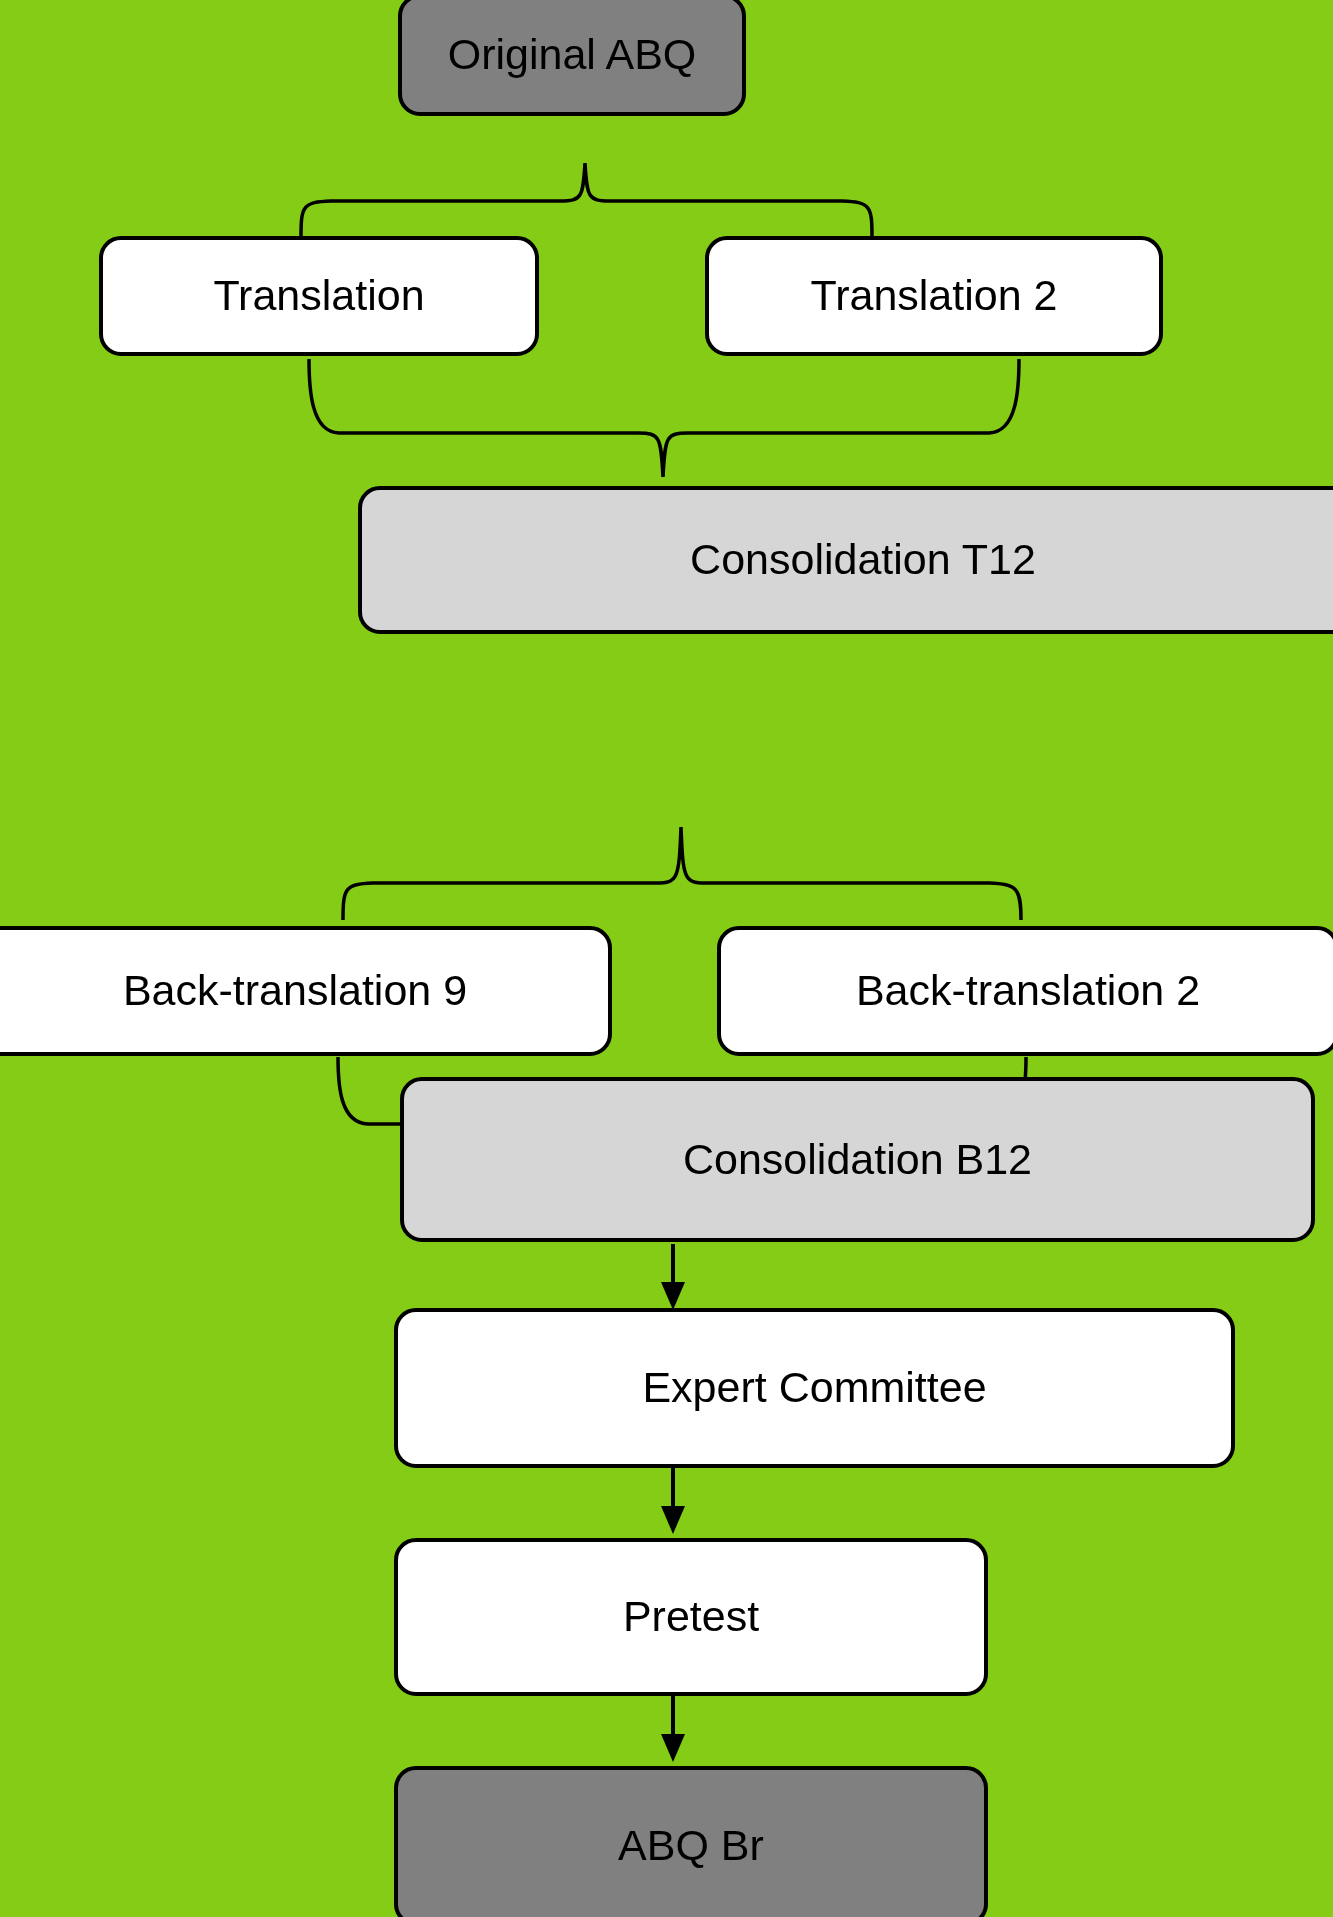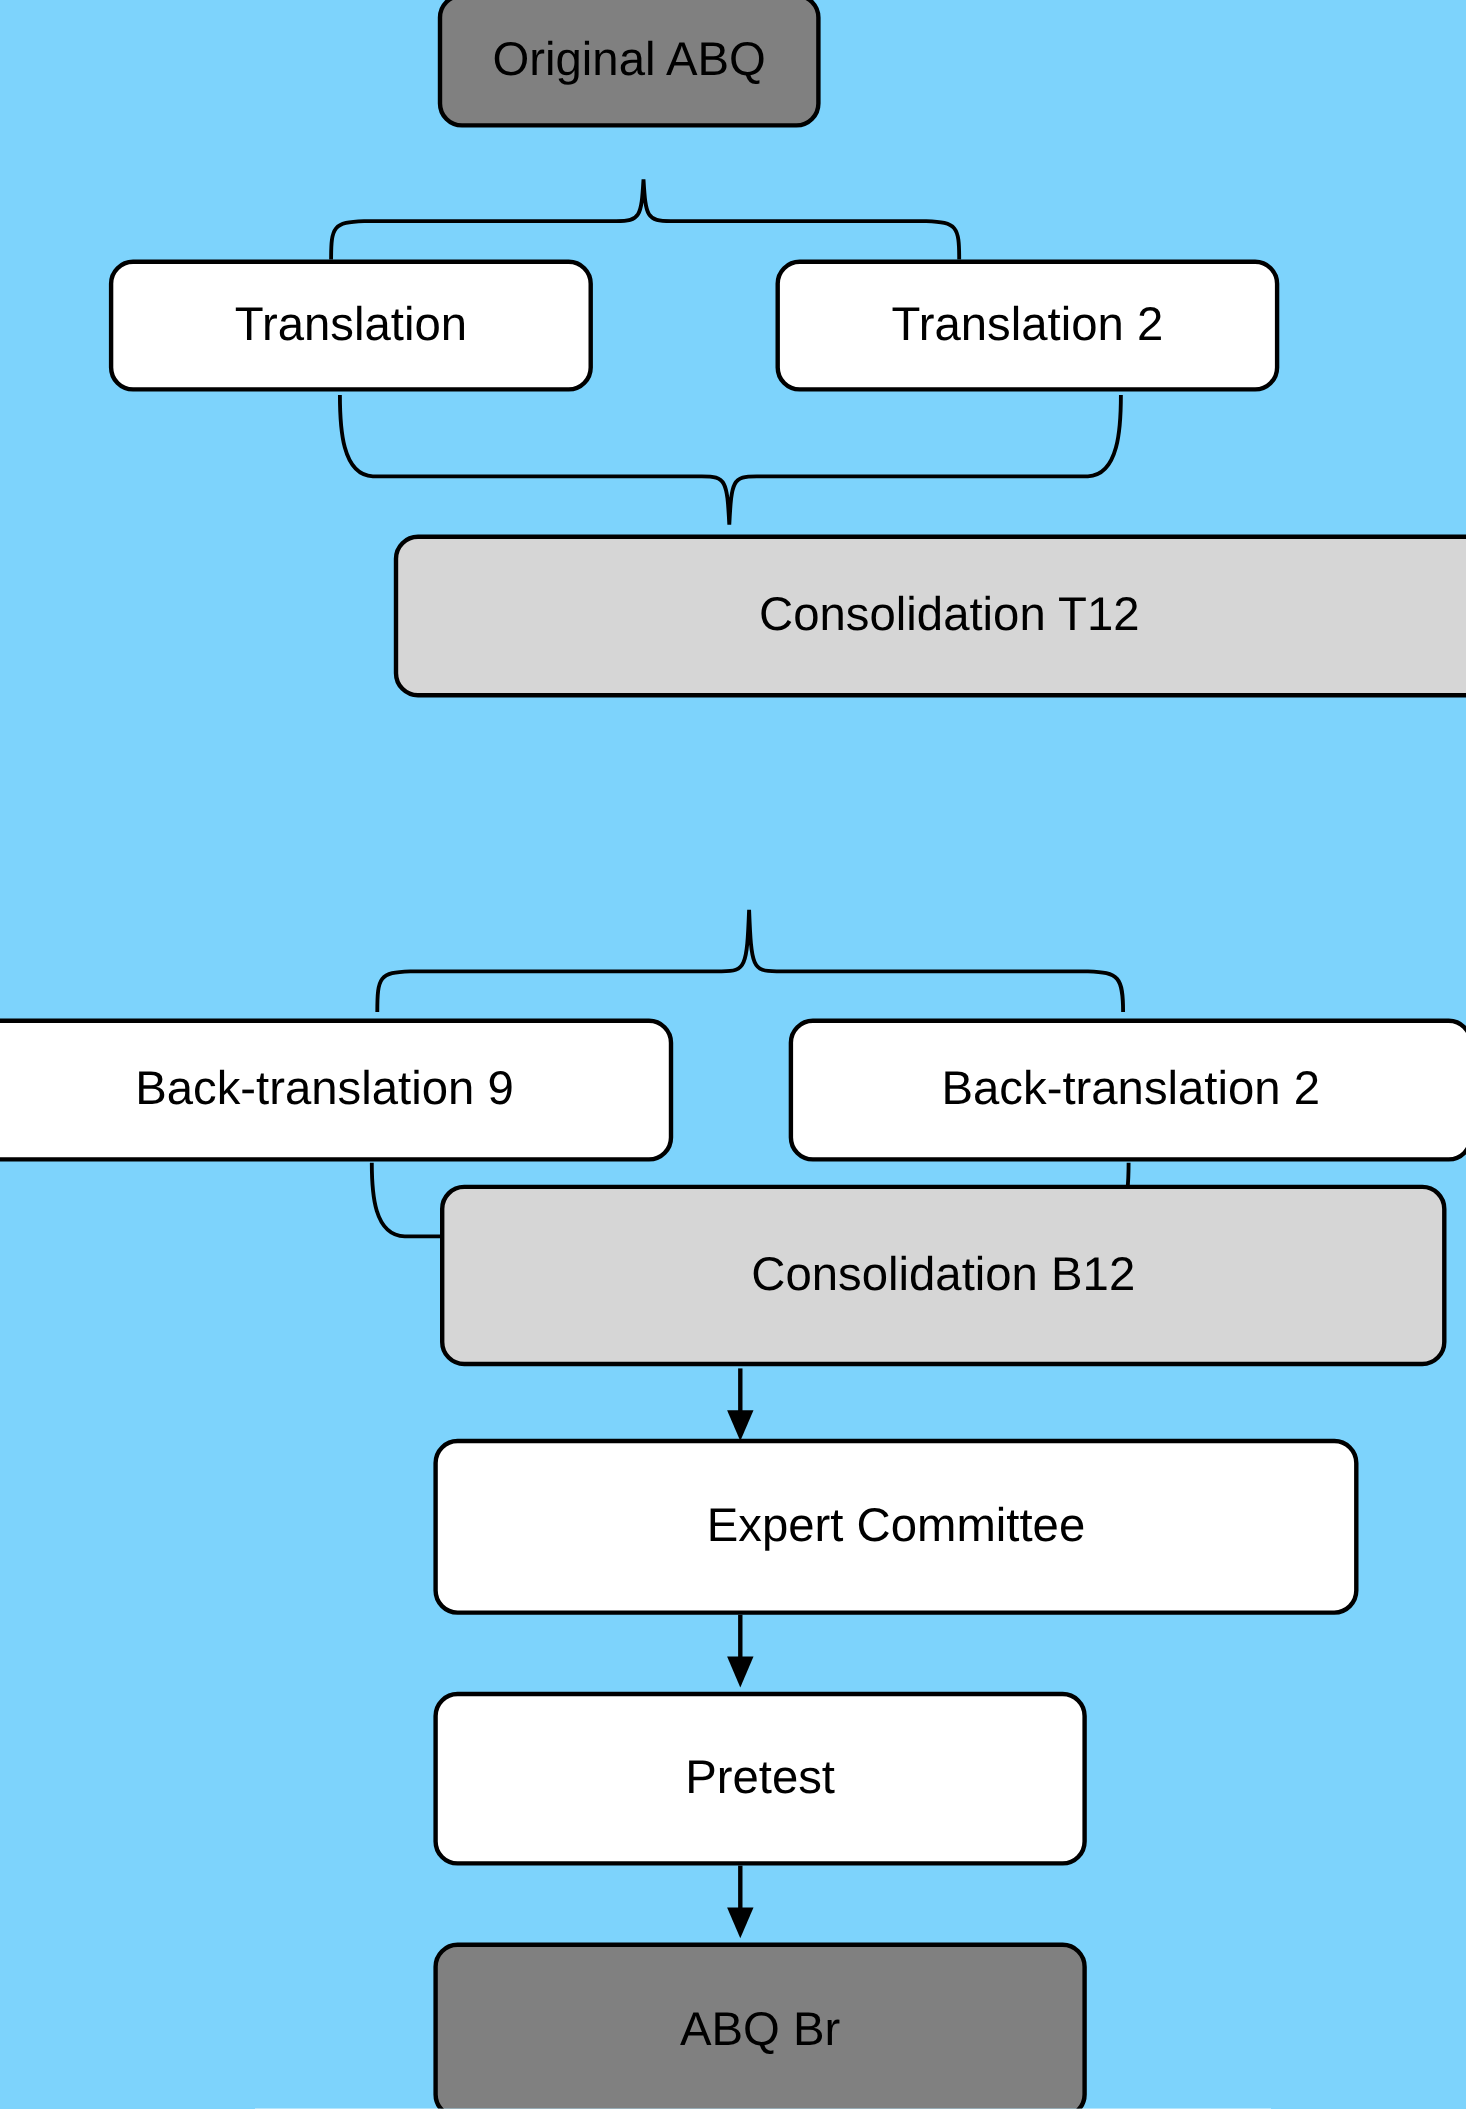--- a/index.html
+++ b/index.html
@@ -8,21 +8,21 @@
     padding: 0;
     background: #ffffff;
   }
   body {
     font-family: "Liberation Sans", sans-serif;
   }
   #canvas {
     position: relative;
     width: 1333px;
     height: 1917px;
-    background: #7dd3fc;
+    background: #84cc16;
     overflow: hidden;
   }
   .node {
     position: absolute;
     box-sizing: border-box;
     border: 4px solid #000000;
     border-radius: 22px;
     background: #ffffff;
     display: flex;
     align-items: center;

